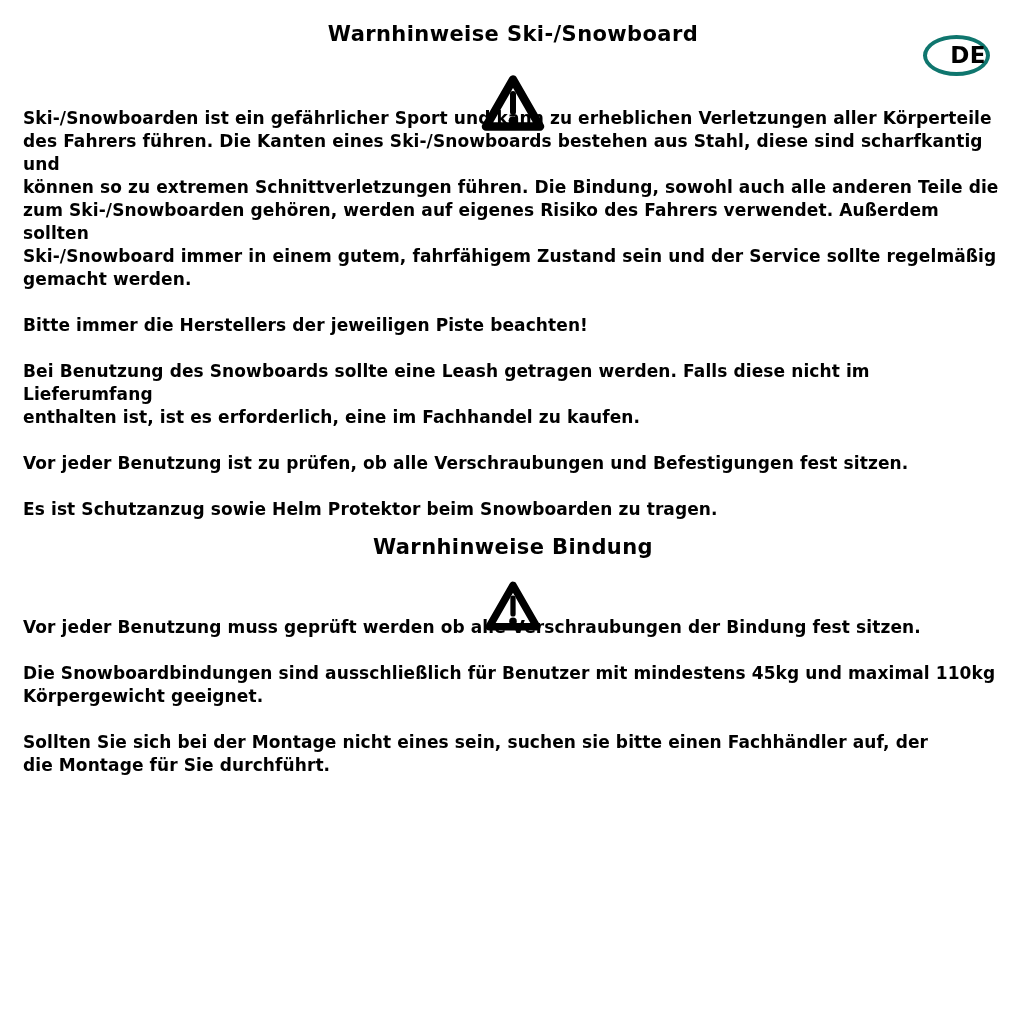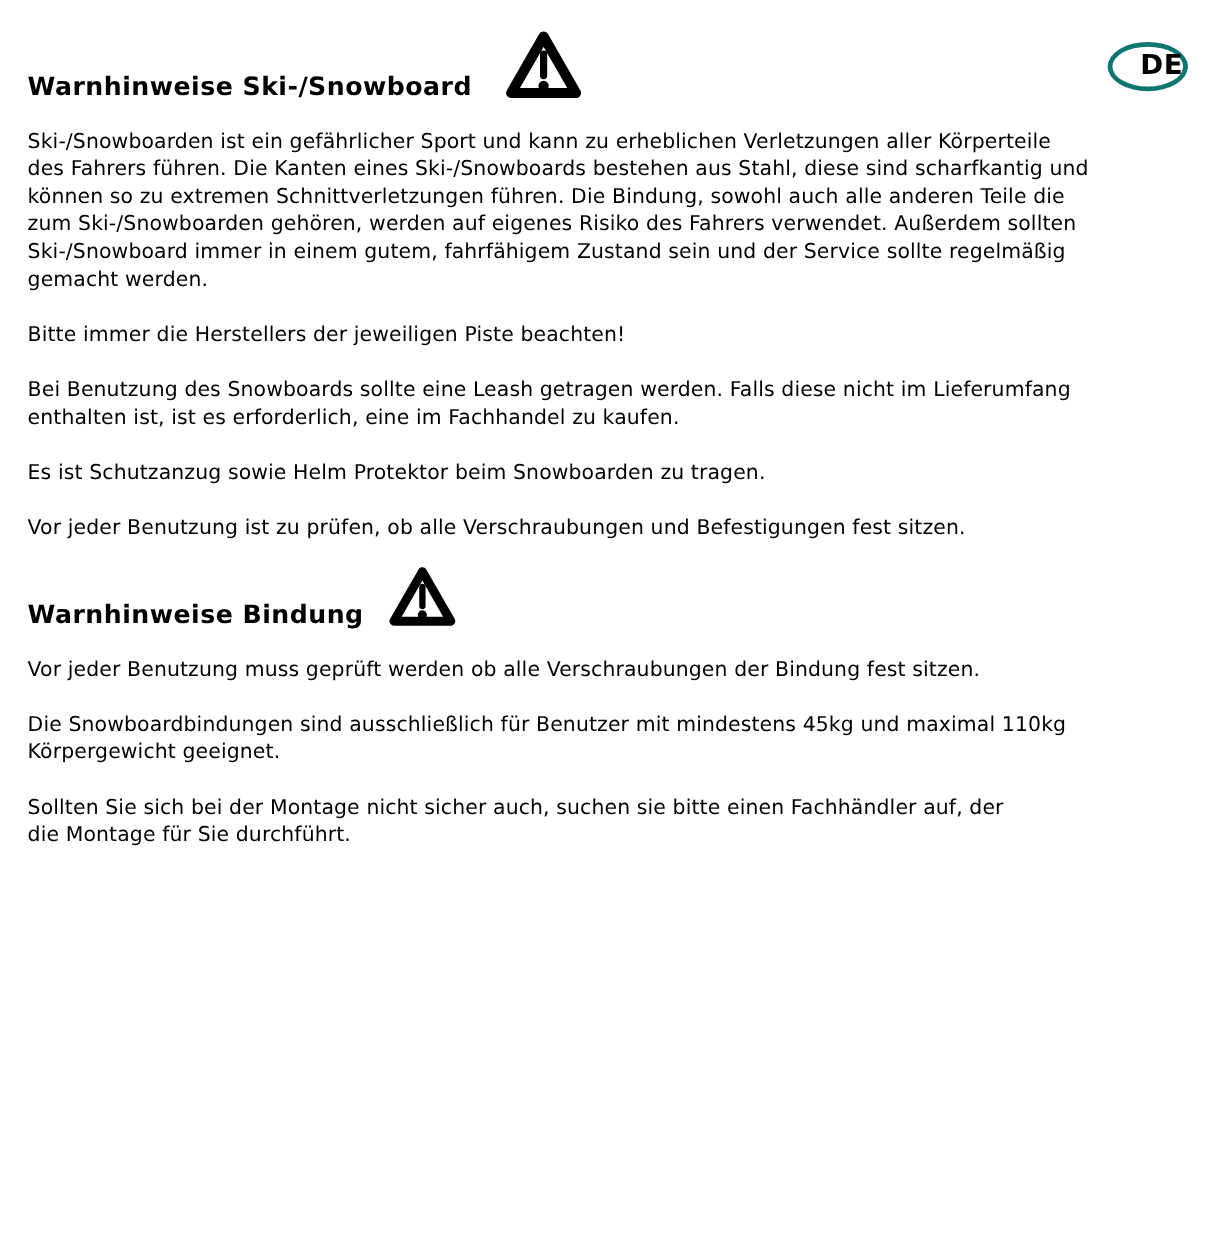--- a/index.html
+++ b/index.html
@@ -9,38 +9,40 @@
     height: 1032px;
     box-sizing: border-box;
     background: #ffffff;
     color: #000000;
     font-family: "DejaVu Sans", "Liberation Sans", sans-serif;
     padding: 22px 24px 0 23px;
     overflow: hidden;
   }
   .section-header {
     display: flex;
-    align-items: flex-end;
+    align-items: center;
+    flex-direction: column;
   }
   .section-header.first { height: 62px; gap: 27px; }
   .section-header.second { height: 58px; gap: 20px; margin-top: 14px; }
   .section-title {
     font-size: 21px;
     font-weight: bold;
     letter-spacing: 0.4px;
     margin: 0;
     white-space: nowrap;
   }
   .warn-icon { display: inline-flex; align-items: center; }
   .para {
     font-size: 17px;
     line-height: 23px;
     letter-spacing: 0.1px;
     margin: 23px 0 0 0;
     white-space: pre-line;
+    font-weight: bold;
   }
   .lang-badge {
     position: absolute;
     top: 35px;
     right: 37px;
     width: 67px;
     height: 41px;
     box-sizing: border-box;
     border: 4px solid #0f766e;
     border-radius: 50%;
@@ -78,33 +80,33 @@
 
   <p class="para">Ski-/Snowboarden ist ein gefährlicher Sport und kann zu erheblichen Verletzungen aller Körperteile
 des Fahrers führen. Die Kanten eines Ski-/Snowboards bestehen aus Stahl, diese sind scharfkantig und
 können so zu extremen Schnittverletzungen führen. Die Bindung, sowohl auch alle anderen Teile die
 zum Ski-/Snowboarden gehören, werden auf eigenes Risiko des Fahrers verwendet. Außerdem sollten
 Ski-/Snowboard immer in einem gutem, fahrfähigem Zustand sein und der Service sollte regelmäßig
 gemacht werden.</p>
   <p class="para">Bitte immer die Herstellers der jeweiligen Piste beachten!</p>
   <p class="para">Bei Benutzung des Snowboards sollte eine Leash getragen werden. Falls diese nicht im Lieferumfang
 enthalten ist, ist es erforderlich, eine im Fachhandel zu kaufen.</p>
+  <p class="para">Vor jeder Benutzung ist zu prüfen, ob alle Verschraubungen und Befestigungen fest sitzen.</p>
   <p class="para">Es ist Schutzanzug sowie Helm Protektor beim Snowboarden zu tragen.</p>
-  <p class="para">Vor jeder Benutzung ist zu prüfen, ob alle Verschraubungen und Befestigungen fest sitzen.</p>
 
   <div class="section-header second">
     <h1 class="section-title">Warnhinweise Bindung</h1>
     <span class="warn-icon">
       <svg width="58" height="54" viewBox="0 0 66 60" aria-hidden="true">
         <path d="M33 6.5 L60 53.5 L6 53.5 Z" fill="none" stroke="#000000" stroke-width="8.5" stroke-linejoin="round"></path>
         <path d="M33 21 L33 39" stroke="#000000" stroke-width="6" stroke-linecap="round"></path>
         <circle cx="33" cy="47.5" r="4.3" fill="#000000"></circle>
       </svg>
     </span>
   </div>
 
   <p class="para">Vor jeder Benutzung muss geprüft werden ob alle Verschraubungen der Bindung fest sitzen.</p>
   <p class="para">Die Snowboardbindungen sind ausschließlich für Benutzer mit mindestens 45kg und maximal 110kg
 Körpergewicht geeignet.</p>
-  <p class="para">Sollten Sie sich bei der Montage nicht sicher auch, suchen sie bitte einen Fachhändler auf, der
+  <p class="para">Sollten Sie sich bei der Montage nicht eines sein, suchen sie bitte einen Fachhändler auf, der
 die Montage für Sie durchführt.</p>
 
 </div>
 
 </body></html>

